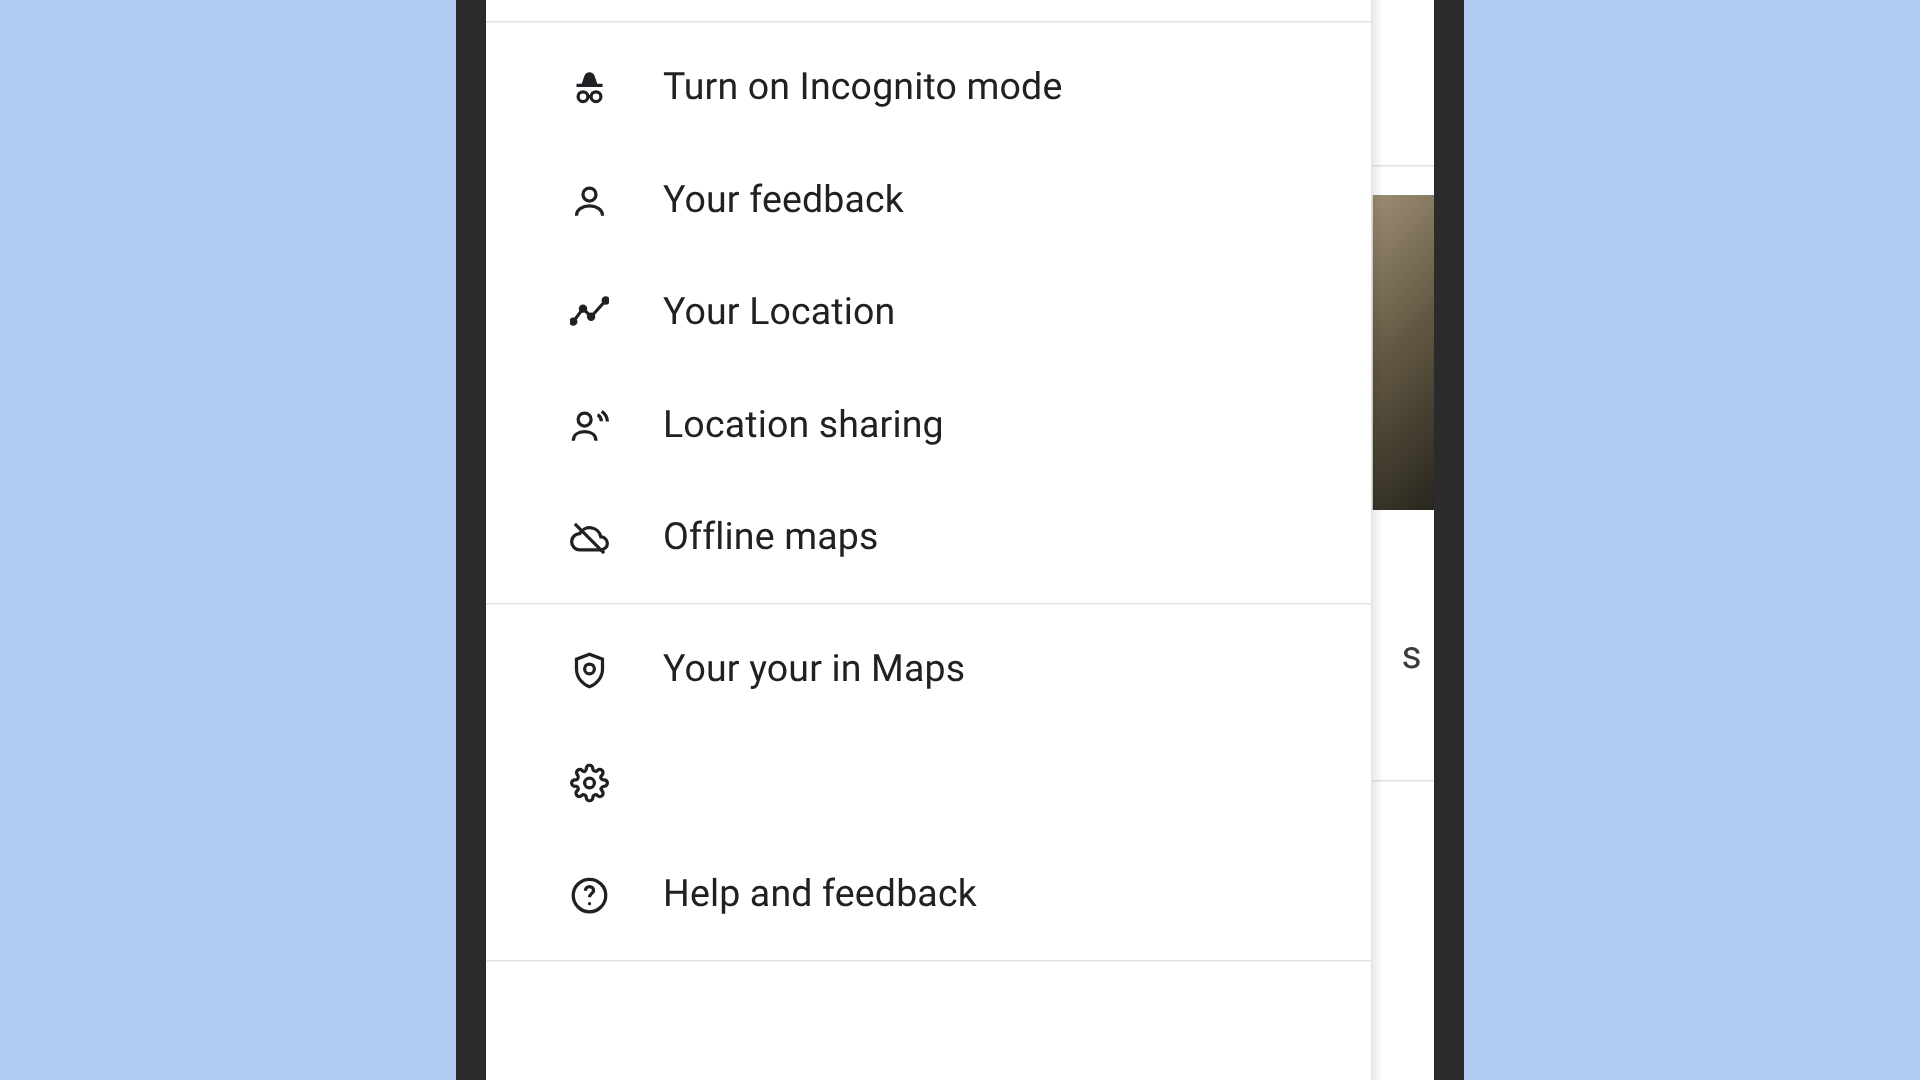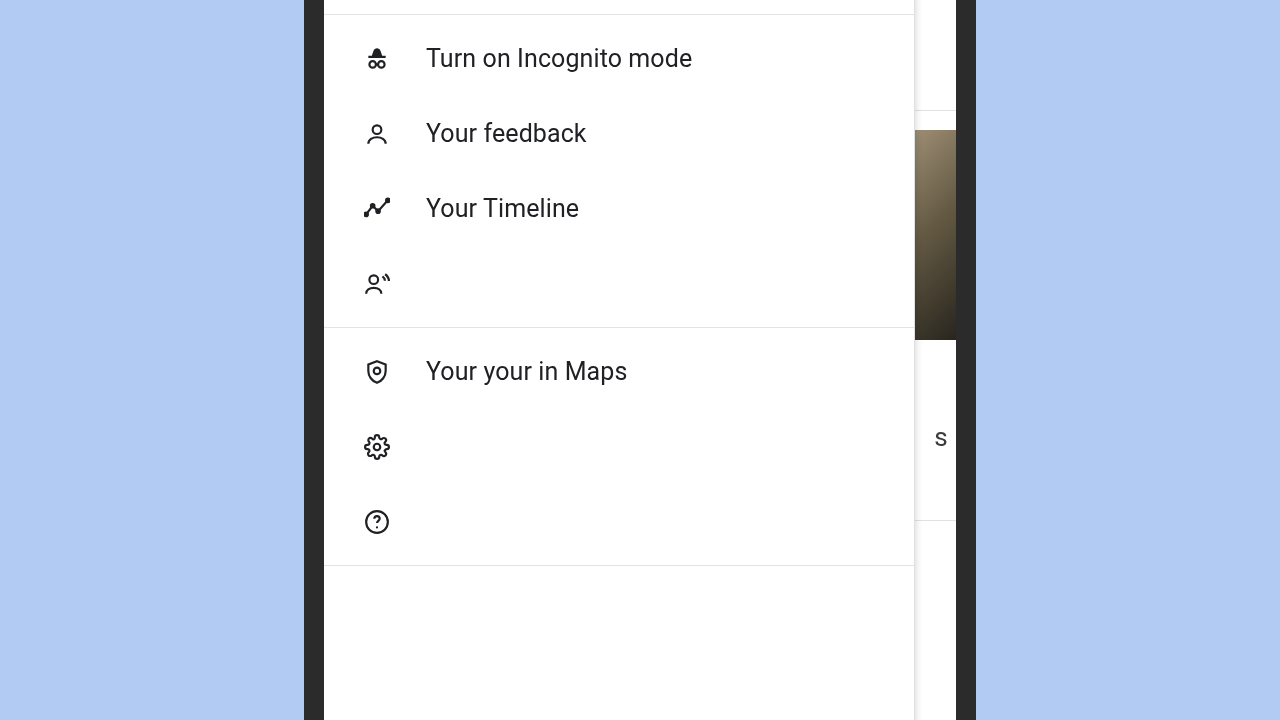--- a/index.html
+++ b/index.html
@@ -69,20 +69,21 @@
     background:#ffffff;
     box-shadow:2px 0 6px rgba(0,0,0,.12);
     border-right:1px solid #e0e0e0;
   }
   .sheet-header{
     height:44px;
     border-bottom:1px solid #e3e3e3;
   }
   .menu-group{
     padding:6px 0 6px 0;
+    margin-left:16px;
   }
   .group-divider{
     border-top:1px solid #e3e3e3;
   }
   .menu-item{
     display:flex;
     align-items:center;
     height:75px;
     padding:0 28px 0 40px;
     cursor:pointer;
@@ -150,34 +151,44 @@
           <div class="menu-item">
             <span class="icon">
               <svg viewBox="0 0 24 24" fill="none" stroke="currentColor" stroke-width="2">
                 <polyline points="2,17 8,9 13,14 22,4"></polyline>
                 <circle cx="2" cy="17" r="1.6" fill="currentColor"></circle>
                 <circle cx="8" cy="9" r="1.6" fill="currentColor"></circle>
                 <circle cx="13" cy="14" r="1.6" fill="currentColor"></circle>
                 <circle cx="22" cy="4" r="1.6" fill="currentColor"></circle>
               </svg>
             </span>
-            <span class="label">Your Timeline</span>
+            <span class="label">Your Location</span>
           </div>
 
           <div class="menu-item">
             <span class="icon">
               <svg viewBox="0 0 24 24" fill="none" stroke="currentColor" stroke-width="2">
                 <circle cx="9" cy="8" r="4"></circle>
                 <path d="M2 21c0-3.5 3-5.5 7-5.5s7 2 7 5.5"></path>
                 <path d="M17 5c1.5 1 2.3 2.5 2.3 4"></path>
                 <path d="M19.5 3c2.3 1.6 3.5 3.9 3.5 6.3"></path>
               </svg>
             </span>
-          </div>
-
+            <span class="label">Location sharing</span>
+          </div>
+
+          <div class="menu-item">
+            <span class="icon">
+              <svg viewBox="0 0 24 24" fill="none" stroke="currentColor" stroke-width="2">
+                <path d="M6 19a5 5 0 010-10 7 7 0 0113 2 4 4 0 010 8H6z"></path>
+                <line x1="3" y1="3" x2="21" y2="21"></line>
+              </svg>
+            </span>
+            <span class="label">Offline maps</span>
+          </div>
 
         </div>
 
         <div class="group-divider"></div>
 
         <div class="menu-group">
 
           <div class="menu-item">
             <span class="icon">
               <svg viewBox="0 0 24 24" fill="none" stroke="currentColor" stroke-width="2">
@@ -198,20 +209,21 @@
           </div>
 
           <div class="menu-item">
             <span class="icon">
               <svg viewBox="0 0 24 24" fill="none" stroke="currentColor" stroke-width="2">
                 <circle cx="12" cy="12" r="10"></circle>
                 <path d="M9.5 9a2.5 2.5 0 115 0c0 1.5-2.5 2-2.5 4"></path>
                 <circle cx="12" cy="17" r="1" fill="currentColor" stroke="none"></circle>
               </svg>
             </span>
+            <span class="label">Help and feedback</span>
           </div>
         </div>
 
         <div class="group-divider"></div>
 
       </div>
     </div>
   </div>
 </div>
 

